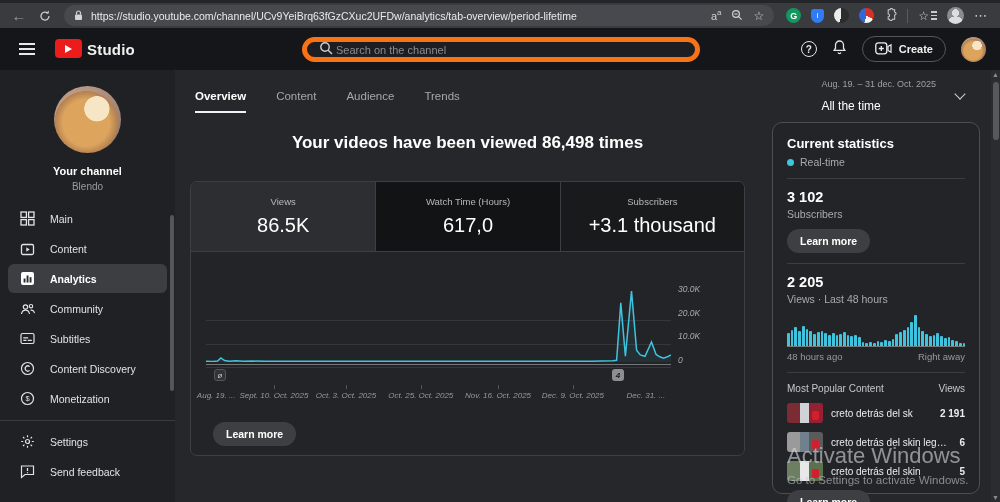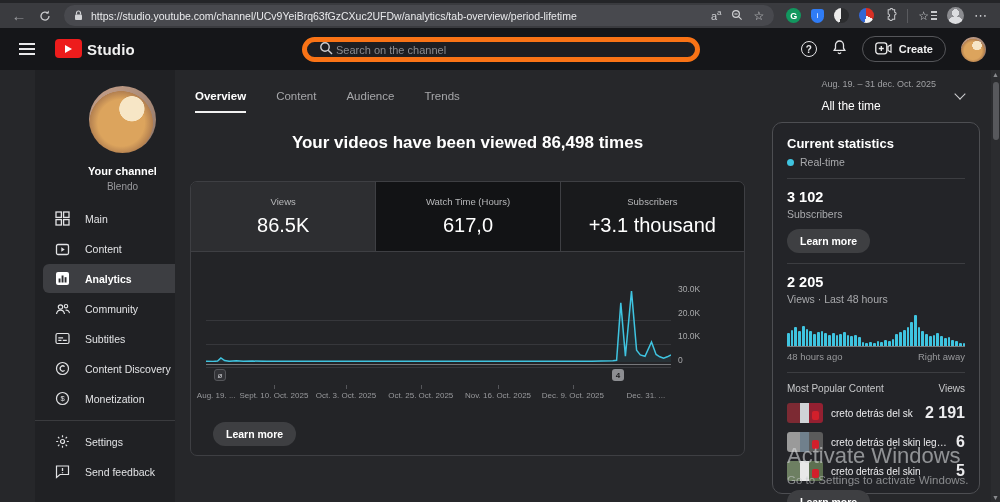--- a/index.html
+++ b/index.html
@@ -58,21 +58,21 @@
                  font-size:10px; font-weight:bold; display:flex; align-items:center; justify-content:center; }
   .create-btn { display:flex; align-items:center; gap:7px; border:1px solid #55565a; border-radius:16px;
                 height:26px; padding:0 12px; color:#f0f0f0; font-size:11px; font-weight:bold; cursor:pointer; }
   .dog-avatar { border-radius:50%;
       background: radial-gradient(circle at 64% 34%, #f7e6c6 0 20%, rgba(0,0,0,0) 21%),
                   radial-gradient(circle at 48% 55%, #dca45d 0 46%, #b38050 62%, rgba(0,0,0,0) 63%),
                   linear-gradient(135deg,#c7a18a,#8e7668); }
   .header-avatar { width:25px; height:25px; }
 
   
-  .sidebar { position:absolute; top:70px; bottom:0; left:0; width:175px; background:#202124;margin-left:35px; }
+  .sidebar { position:absolute; top:70px; bottom:0; left:0; width:175px; background:#202124; }
   .channel { text-align:center; padding-top:16px; }
   .channel-avatar { width:67px; height:67px; margin:0 auto; }
   .channel-name { margin-top:12px; font-size:11px; font-weight:bold; color:#fff; }
   .channel-sub { margin-top:4px; font-size:10px; color:#9a9b9e; }
   .nav { margin-top:12px; }
   .nav-item { display:flex; align-items:center; height:29px; margin:1px 8px; padding:0 8px 0 11px;
               border-radius:6px; color:#e2e3e5; font-size:10.5px; gap:14px; cursor:pointer; }
   .nav-item.active { background:#3d3e42; color:#fff; font-weight:bold; }
   .nav-icon { width:17px; height:17px; display:flex; align-items:center; justify-content:center;
               color:#e2e3e5; flex:none; }
@@ -97,21 +97,21 @@
                 border:1px solid #3e3f43; border-radius:7px; background:#232427; }
   .metrics { display:grid; grid-template-columns:1fr 1fr 1fr; height:70px;
              border-bottom:1px solid #3e3f43; border-radius:6px 6px 0 0; overflow:hidden; }
   .metric { display:flex; flex-direction:column; align-items:center; justify-content:center; gap:7px; cursor:pointer; }
   .metric + .metric { border-left:1px solid #3e3f43; }
   .metric.m0 { background:#2d2e31; }
   .metric.m1 { background:#121315; }
   .metric.m2 { background:#191a1c; }
   .m-label { font-size:9.5px; color:#b7b8ba; }
   .m-value { font-size:20px; color:#fff; }
-  .plot-wrap { position:absolute; left:0; top:71px; right:0; bottom:0; }
+  .plot-wrap { position:absolute; left:0; top:71px; right:0; bottom:0;font-style:italic; }
   .plot { position:absolute; left:15px; top:29px; width:465px; height:82px; }
   .plot svg { position:absolute; left:0; top:2px; }
   .gridline { position:absolute; left:0; width:465px; height:1px; background:#36373b; }
   .baseline { position:absolute; left:15px; top:111px; width:465px; height:1px; background:#76777a; }
   .ylab { position:absolute; left:487px; font-size:8.5px; color:#a9aaac; }
   .marker { position:absolute; top:116px; width:12px; height:12px; border-radius:3px; font-size:8px;
             display:flex; align-items:center; justify-content:center; }
   .marker.dark { background:#323337; color:#c5c6c9; border:1px solid #55565a; }
   .marker.light { background:#8d8e92; color:#1d1d1f; font-weight:bold; }
   .xtick { position:absolute; top:132px; width:1px; height:4px; background:#55565a; }
@@ -135,21 +135,21 @@
           border-bottom:1px solid #77787b; }
   .bar { flex:1; border-radius:1px 1px 0 0; }
   .bars-axis { display:flex; justify-content:space-between; font-size:9.5px; color:#98999c; margin-top:4px; }
   .pop-head { display:flex; justify-content:space-between; font-size:10px; color:#c7c8ca; margin-top:1px; }
   .pop-row { display:flex; align-items:center; gap:8px; margin-top:9px; cursor:pointer; }
   .thumb { width:36px; height:20px; border-radius:3px; position:relative; flex:none; }
   .thumb .chip { position:absolute; right:4px; bottom:3px; width:7px; height:9px; border-radius:2px;
                  background:#d21f2b; }
   .pop-title { flex:1; font-size:10px; color:#ececee; white-space:nowrap; overflow:hidden;
                text-overflow:ellipsis; }
-  .pop-views { font-size:16px; color:#ececee; font-weight:bold; }
+  .pop-views { font-size:10px; color:#ececee; font-weight:bold; }
 
   
   .watermark { position:absolute; left:787px; top:443px; z-index:9; pointer-events:none; opacity:.62; }
   .wm1 { font-size:22px; color:#d4d6d8; }
   .wm2 { font-size:11.5px; color:#c6c8ca; margin-top:5px; }
   .page-scrollbar { position:absolute; top:70px; bottom:0; right:0; width:9px; background:#2b2c2f; z-index:8; }
   .ps-thumb { position:absolute; top:12px; left:1.5px; width:6px; height:58px; background:#57585c; border-radius:3px; }
   .ps-arrow { position:absolute; left:0; width:9px; text-align:center; font-size:7px; color:#8a8b8f; }
   .ps-up { top:1px; } .ps-down { bottom:1px; }
 </style>

